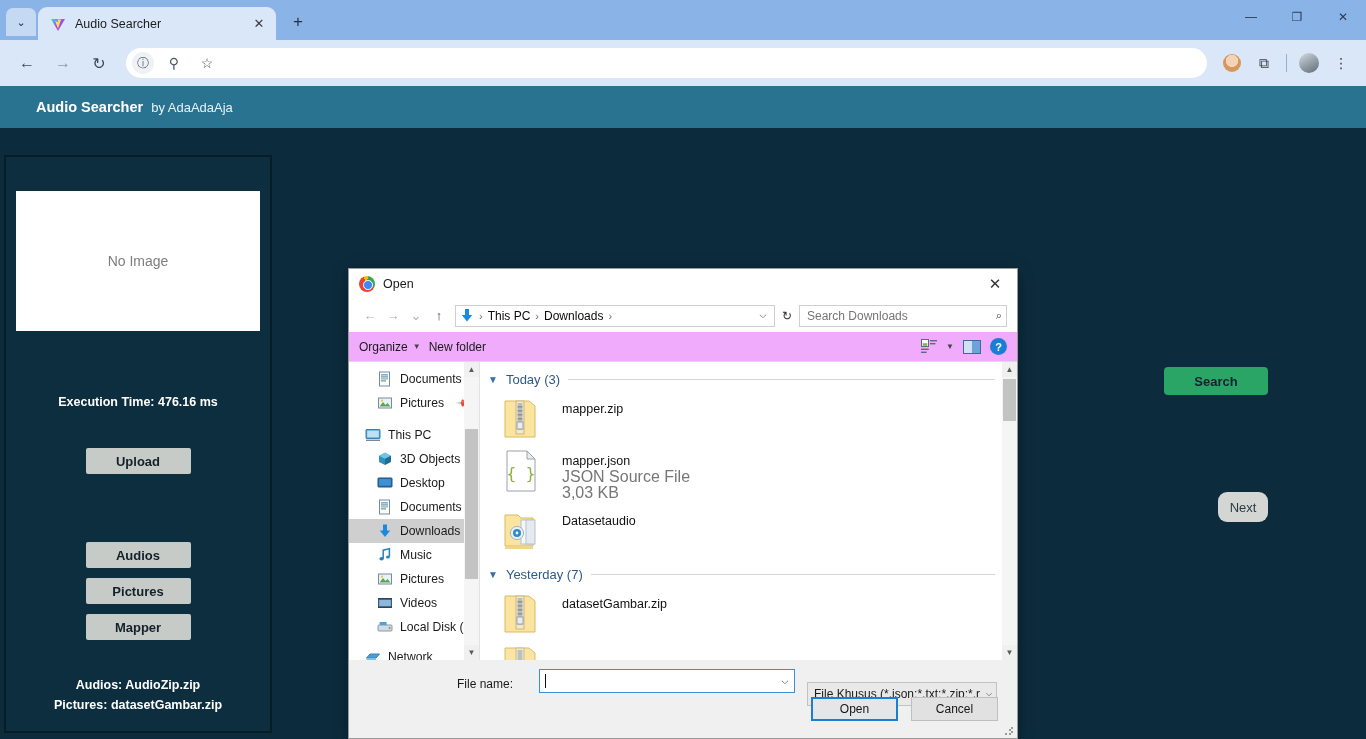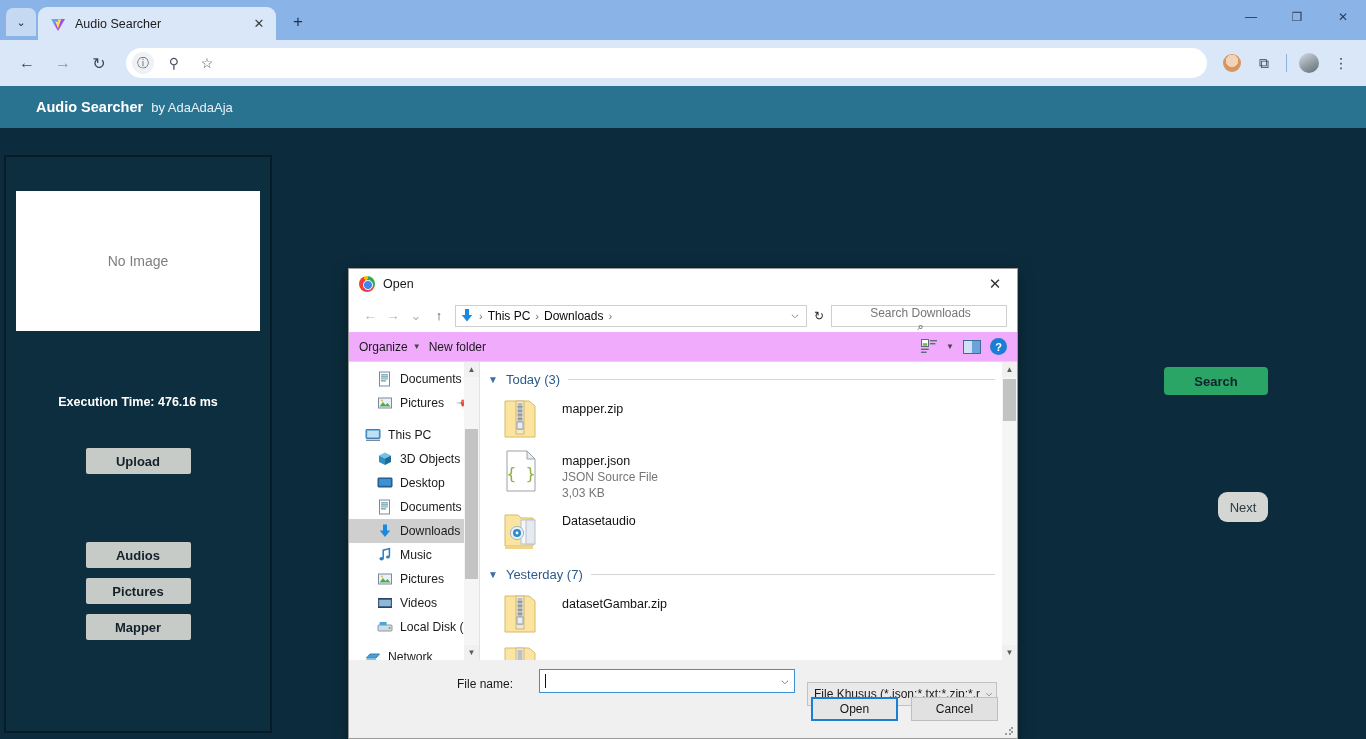--- a/index.html
+++ b/index.html
@@ -170,23 +170,23 @@
   .bc-sep { color: #6d6d6d; font-size: 11px; padding: 0 3px; }
   .bc-caret {
     margin-left: auto; width: 18px; display: flex; justify-content: center;
     color: #555; font-size: 9px;
   }
   .refresh-btn {
     width: 22px; height: 22px; display: flex; align-items: center;
     justify-content: center; font-size: 12px; color: #2b2b2b;
   }
   .search-box {
-    width: 176px; height: 22px; border: 1px solid #cfcfcf; background: #fff;
+    width: 208px; height: 22px; border: 1px solid #cfcfcf; background: #fff;
     display: flex; align-items: center; padding: 0 4px 0 7px;
-    font-size: 12px; color: #767676; flex-direction: column;
+    font-size: 12px; color: #767676;
   }
   .search-box span:first-child { flex: 1; }
   .mag { font-size: 11px; color: #3a3a3a; }
 
   .dlg-toolbar {
     height: 30px; background: #f0abfc; border-bottom: 1px solid #dcdcdc;
     display: flex; align-items: center; padding: 0 10px; gap: 8px;
   }
   .tb-item { font-size: 12px; color: #1a1a1a; display: flex; align-items: center; gap: 5px; }
   .caret-dn { font-size: 8px; color: #444; }
@@ -238,21 +238,21 @@
     display: flex; align-items: center; gap: 8px; padding: 10px 22px 6px 8px;
     color: #2c5a8a;
   }
   .grp-caret { font-size: 10px; color: #3a6ea5; }
   .grp-label { font-size: 13px; white-space: nowrap; }
   .grp-rule { flex: 1; height: 1px; background: #d6d6d6; }
   .file-row { display: flex; align-items: flex-start; gap: 20px; padding: 4px 0 4px 22px; }
   .file-ic { width: 40px; height: 44px; flex: 0 0 40px; }
   .file-meta { padding-top: 4px; }
   .file-name { font-size: 12.5px; color: #111; line-height: 16px; }
-  .file-sub { font-size: 12px; color: #767676; line-height: 16px; }
+  .file-sub { font-size: 16px; color: #767676; line-height: 16px; }
   .list-scroll {
     position: absolute; right: 0; top: 0; width: 15px; height: 100%;
     background: #f5f5f5; display: flex; flex-direction: column;
   }
 
   .dlg-footer { height: 78px; background: #f0f0f0; position: relative; }
   .fn-label {
     position: absolute; left: 108px; top: 17px; font-size: 12px; color: #1a1a1a;
   }
   .fn-input {
@@ -357,20 +357,24 @@
     <div class="img-placeholder">
       <span>No Image</span>
     </div>
     <div class="exec-time">Execution Time: 476.16 ms</div>
     <button class="btn-gray upload-btn">Upload</button>
     <div class="group-btns">
       <button class="btn-gray">Audios</button>
       <button class="btn-gray">Pictures</button>
       <button class="btn-gray">Mapper</button>
     </div>
+    <div class="files-info">
+      <div>Audios: AudioZip.zip</div>
+      <div>Pictures: datasetGambar.zip</div>
+    </div>
   </div>
 
   <button class="search-btn">Search</button>
   <button class="next-btn">Next</button>
 
   <div class="dialog">
 
     <div class="dlg-title">
       <span class="chrome-icon"></span>
       <span class="dlg-title-text">Open</span>

